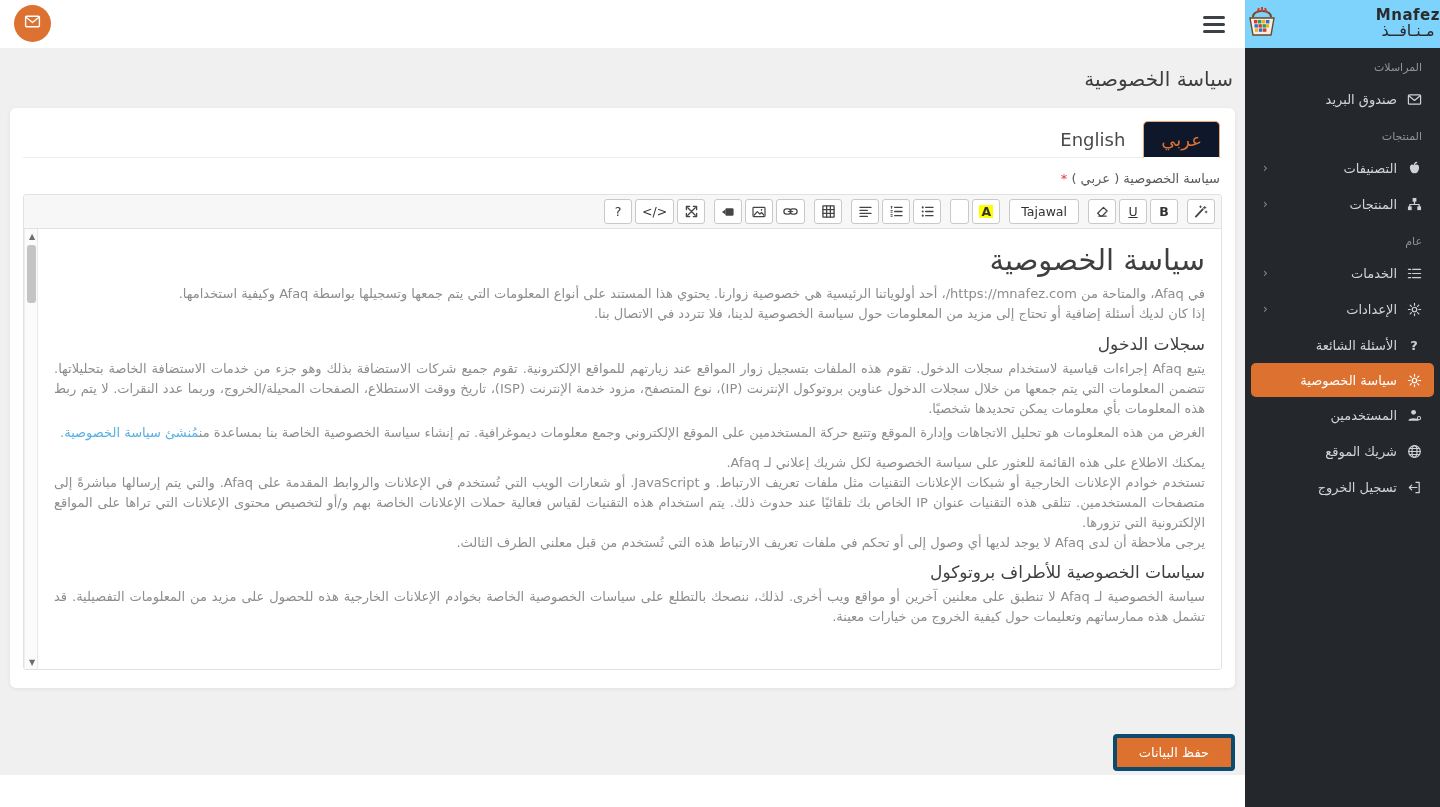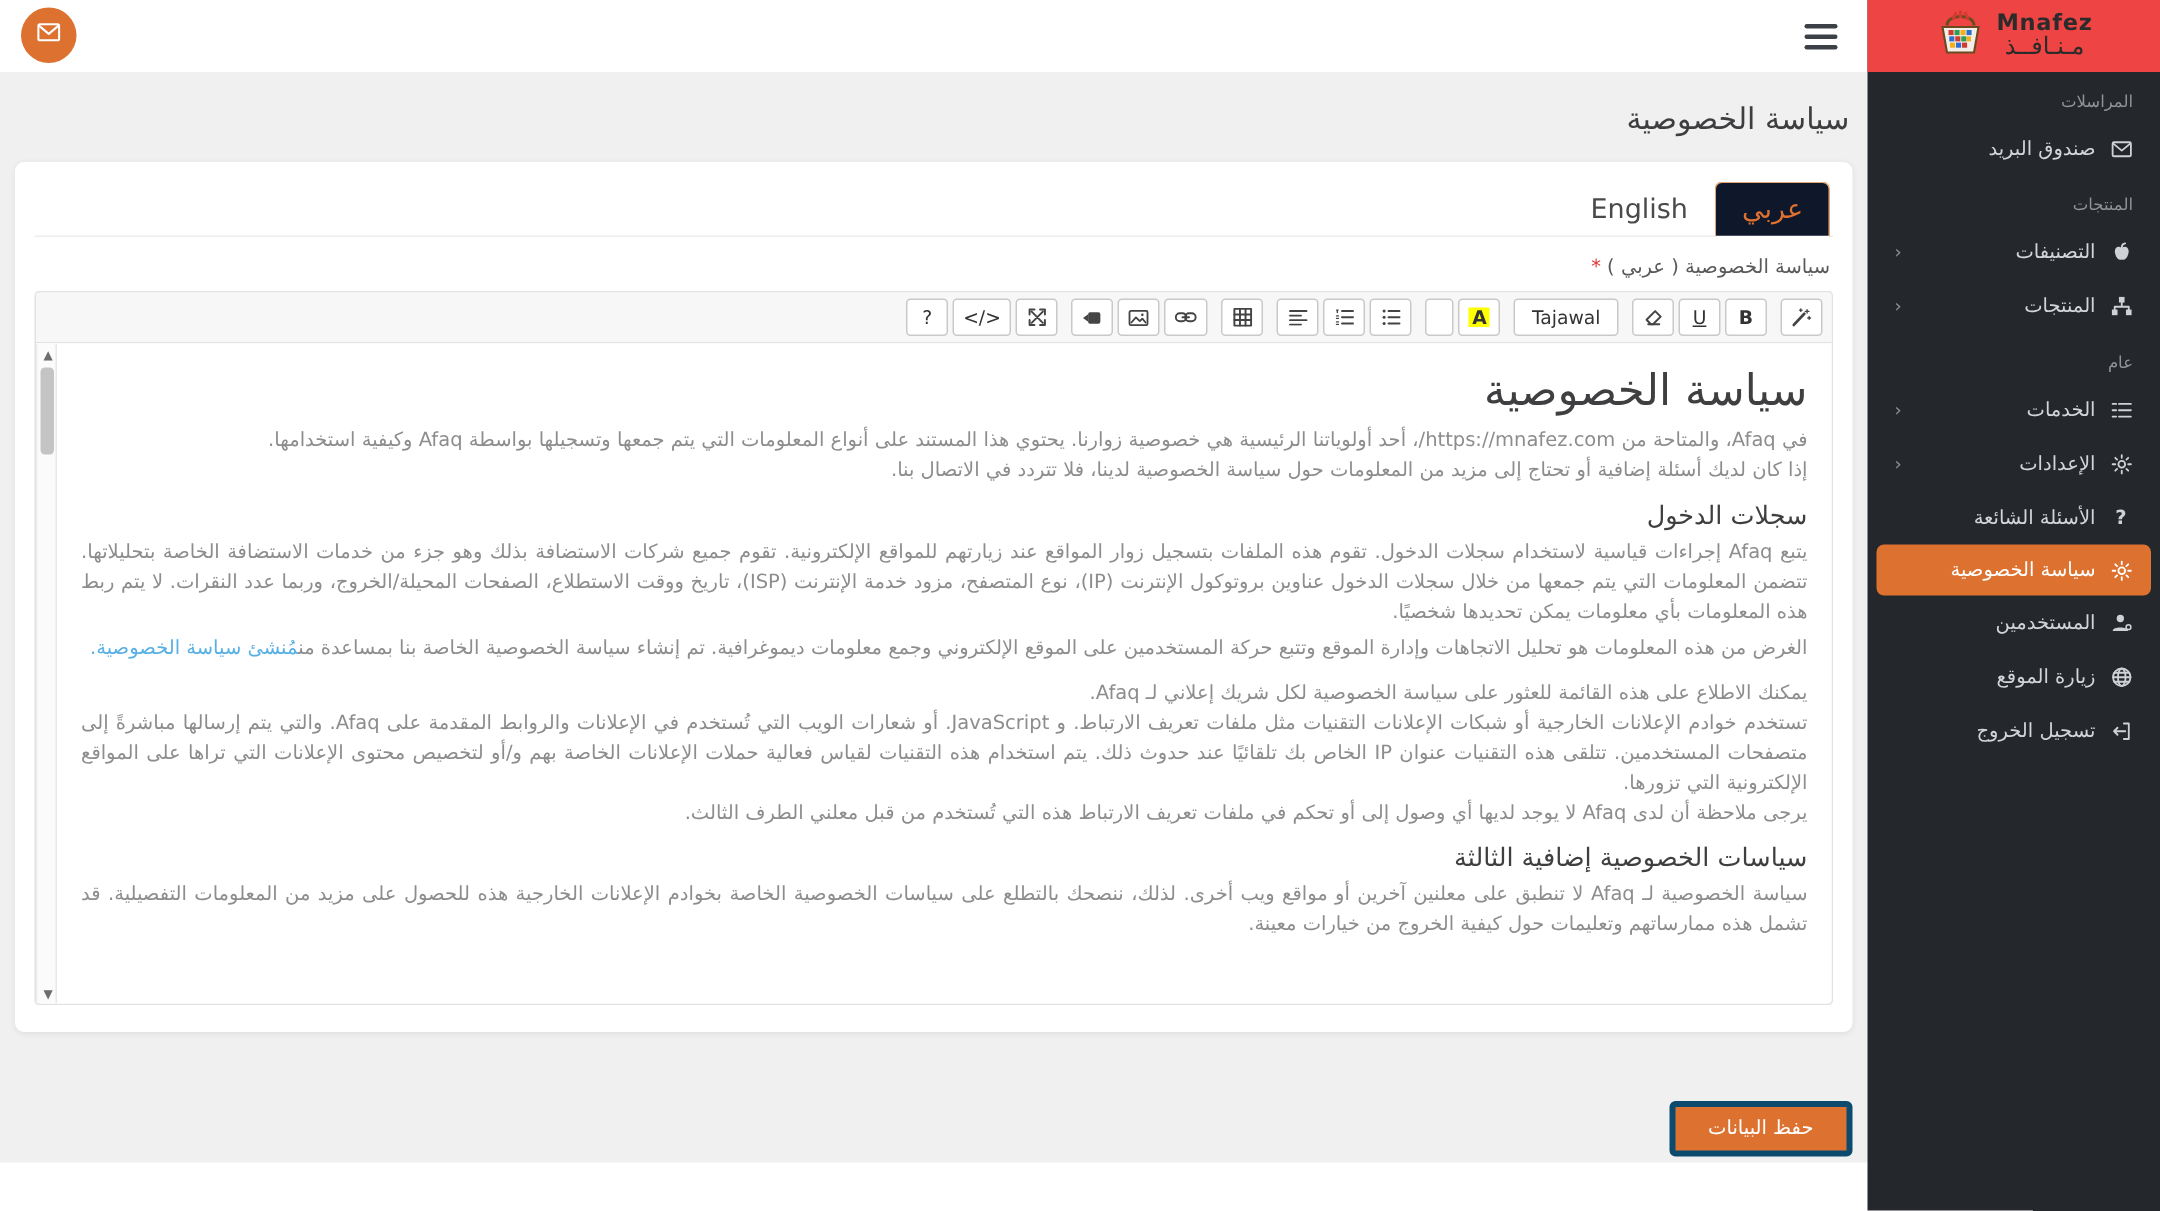--- a/index.html
+++ b/index.html
@@ -2,22 +2,22 @@
 <html lang="ar" dir="rtl"><head>
 <meta charset="utf-8">
 <style>
   * { margin:0; padding:0; box-sizing:border-box; }
   html,body { width:1440px; height:807px; overflow:hidden; background:#fff;
     font-family:"DejaVu Sans","Liberation Sans",sans-serif; }
 
   
   .sidebar { position:absolute; top:0; right:0; width:195px; height:807px;
     background:#24282c; z-index:5; }
-  .sidebar-logo { height:48px; background:#ef4444; display:flex; align-items:center;
-    justify-content:center; gap:7px; }
+  .sidebar-logo { height:48px; background:#7dd3fc; display:flex; align-items:center;
+    justify-content:space-between; gap:7px; }
   .logo-text { text-align:center; line-height:1.05; color:#2b2b2b; }
   .logo-latin { font-size:15px; font-weight:bold; letter-spacing:.5px; }
   .logo-arabic { font-size:16px; letter-spacing:2px; }
   .side-section { padding:13px 18px 7px; font-size:11px; color:#909498; text-align:right; }
   .side-item { height:36px; display:flex; align-items:center; gap:9px;
     padding:0 18px; color:#d2d5d8; font-size:13px; cursor:pointer; }
   .side-item .s-ico { width:16px; height:16px; flex:0 0 16px; display:flex;
     align-items:center; justify-content:center; color:#cfd2d5; font-size:13px; }
   .side-item .chev { margin-inline-start:auto; color:#8d9196; font-size:12px; }
   .side-item.active { background:#dd7230; color:#fff; margin:0 6px; padding:0 12px;
@@ -209,21 +209,21 @@
   </div>
 
   <div class="side-item">
     <span class="s-ico">
       <svg width="15" height="15" viewBox="0 0 16 16" class="ico-stroke">
           <circle cx="8" cy="8" r="6.2"></circle>
           <ellipse cx="8" cy="8" rx="2.7" ry="6.2"></ellipse>
           <path d="M1.8 8 H14.2 M2.6 4.8 H13.4 M2.6 11.2 H13.4"></path>
         </svg>
     </span>
-    <span>زيارة الموقع</span>
+    <span>شريك الموقع</span>
   </div>
 
   <div class="side-item">
     <span class="s-ico">
       <svg width="15" height="15" viewBox="0 0 16 16" class="ico-stroke">
           <path d="M9.5 2.5 H13 V13.5 H9.5"></path>
           <path d="M10.5 8 H2.5 M5 5.5 L2.5 8 L5 10.5"></path>
         </svg>
     </span>
     <span>تسجيل الخروج</span>
@@ -351,21 +351,21 @@
       <div class="note-area">
         <h1>سياسة الخصوصية</h1>
         <p class="sp"><span>في Afaq، والمتاحة من https://mnafez.com/، أحد أولوياتنا الرئيسية هي خصوصية زوارنا. يحتوي هذا المستند على أنواع المعلومات التي يتم جمعها وتسجيلها بواسطة Afaq وكيفية استخدامها.</span><br><span>إذا كان لديك أسئلة إضافية أو تحتاج إلى مزيد من المعلومات حول سياسة الخصوصية لدينا، فلا تتردد في الاتصال بنا.</span></p>
 
         <h2>سجلات الدخول</h2>
         <p>يتبع Afaq إجراءات قياسية لاستخدام سجلات الدخول. تقوم هذه الملفات بتسجيل زوار المواقع عند زيارتهم للمواقع الإلكترونية. تقوم جميع شركات الاستضافة بذلك وهو جزء من خدمات الاستضافة الخاصة بتحليلاتها. تتضمن المعلومات التي يتم جمعها من خلال سجلات الدخول عناوين بروتوكول الإنترنت (IP)، نوع المتصفح، مزود خدمة الإنترنت (ISP)، تاريخ ووقت الاستطلاع، الصفحات المحيلة/الخروج، وربما عدد النقرات. لا يتم ربط هذه المعلومات بأي معلومات يمكن تحديدها شخصيًا.</p>
         <p class="sp"><span>الغرض من هذه المعلومات هو تحليل الاتجاهات وإدارة الموقع وتتبع حركة المستخدمين على الموقع الإلكتروني وجمع معلومات ديموغرافية. تم إنشاء سياسة الخصوصية الخاصة بنا بمساعدة من</span><a class="gen-link">مُنشئ سياسة الخصوصية.</a></p>
 
         <p><span>يمكنك الاطلاع على هذه القائمة للعثور على سياسة الخصوصية لكل شريك إعلاني لـ Afaq.</span><br><span>تستخدم خوادم الإعلانات الخارجية أو شبكات الإعلانات التقنيات مثل ملفات تعريف الارتباط. و JavaScript. أو شعارات الويب التي تُستخدم في الإعلانات والروابط المقدمة على Afaq. والتي يتم إرسالها مباشرةً إلى متصفحات المستخدمين. تتلقى هذه التقنيات عنوان IP الخاص بك تلقائيًا عند حدوث ذلك. يتم استخدام هذه التقنيات لقياس فعالية حملات الإعلانات الخاصة بهم و/أو لتخصيص محتوى الإعلانات التي تراها على المواقع الإلكترونية التي تزورها.</span><br><span>يرجى ملاحظة أن لدى Afaq لا يوجد لديها أي وصول إلى أو تحكم في ملفات تعريف الارتباط هذه التي تُستخدم من قبل معلني الطرف الثالث.</span></p>
 
-        <h2>سياسات الخصوصية إضافية الثالثة</h2>
+        <h2>سياسات الخصوصية للأطراف بروتوكول</h2>
         <p><span>سياسة الخصوصية لـ Afaq لا تنطبق على معلنين آخرين أو مواقع ويب أخرى. لذلك، ننصحك بالتطلع على سياسات الخصوصية الخاصة بخوادم الإعلانات الخارجية هذه للحصول على مزيد من المعلومات التفصيلية. قد تشمل هذه ممارساتهم وتعليمات حول كيفية الخروج من خيارات معينة.</span><br><br></p>
 
         <div class="vscroll">
           <div class="vs-arrow vs-up">▲</div>
           <div class="vs-thumb"></div>
           <div class="vs-arrow vs-down">▼</div>
         </div>
       </div>
     </div>
   </section>

